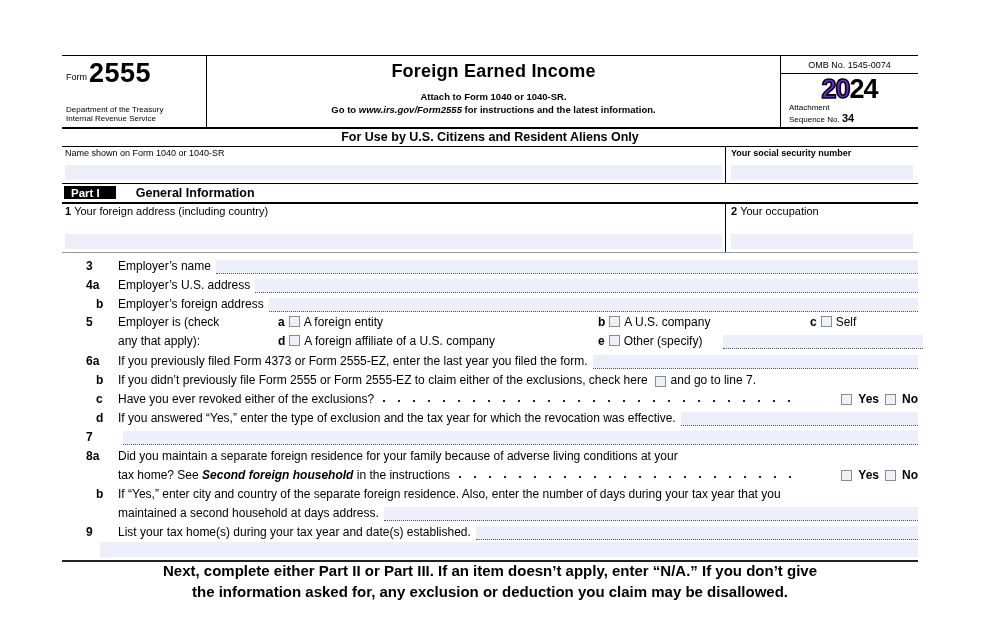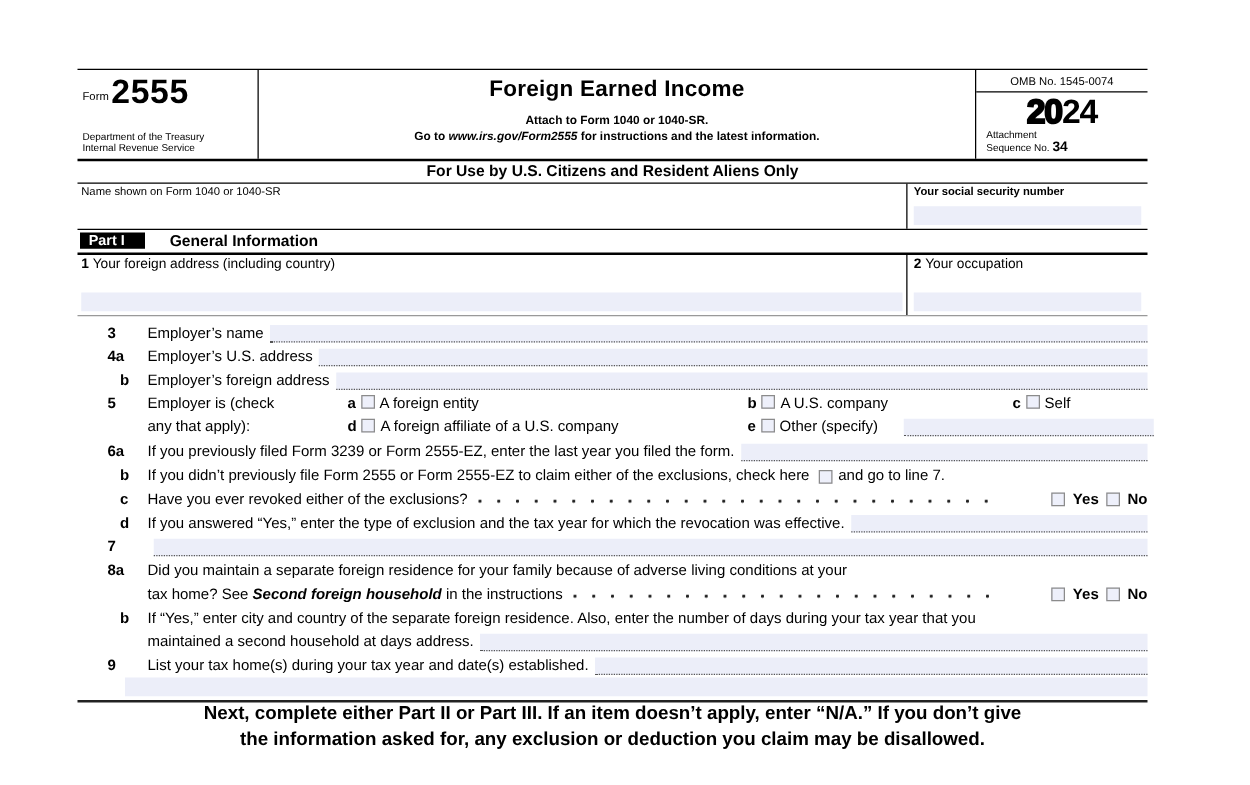--- a/index.html
+++ b/index.html
@@ -16,31 +16,31 @@
   .form-num { font-size:27px; font-weight:bold; letter-spacing:0.5px; line-height:0.9; }
   .agency { margin-top:auto; font-size:8px; line-height:1.2; padding-top:12px; }
   .hdr-center { flex:1; text-align:center; padding-top:5px; }
   .title { font-size:18px; font-weight:bold; letter-spacing:0.2px; }
   .attach { font-size:9.5px; font-weight:bold; margin-top:9px; }
   .goto { font-size:9.5px; font-weight:bold; margin-top:2px; }
   .goto .ital { font-style:italic; }
   .hdr-right { width:138px; border-left:1px solid #000; display:flex; flex-direction:column; }
   .omb { font-size:9px; text-align:center; padding:4px 0 3px; border-bottom:1px solid #000; }
   .year { font-size:27px; font-weight:bold; text-align:center; line-height:1.0; padding-top:2px; letter-spacing:-1px; }
-  .yr-o { color:#000000;text-align:right; -webkit-text-stroke:1.6px #000; }
+  .yr-o { color:#6d28d9;text-align:right; -webkit-text-stroke:1.6px #000; }
   .attach-seq { font-size:8px; line-height:1.15; padding:0 0 2px 8px; text-align:left; }
   .attach-seq b { font-size:11px; }
 
   
   .banner { border-top:2.5px solid #000; border-bottom:1px solid #000; text-align:center;
             font-weight:bold; font-size:12.5px; padding:1px 0 2px; }
 
   
   .name-row { display:flex; border-bottom:1px solid #000; height:37px; }
-  .nr-left { flex:1; padding:1px 3px 3px; display:flex; flex-direction:row; }
+  .nr-left { flex:1; padding:1px 3px 3px; display:flex; flex-direction:column; }
   .nr-right { width:193px; border-left:1px solid #000; padding:1px 5px 3px; display:flex; flex-direction:column; }
   .small-label { font-size:9px; }
   .small-label.bold { font-weight:bold; }
   .strip { margin-top:auto; height:15px; background:var(--fill); }
 
   
   .part-hdr { display:flex; align-items:center; height:20px; border-bottom:2.5px solid #000; }
   .part-badge { background:#000; color:#fff; font-weight:bold; font-size:11.5px; padding:1px 16px 0 7px; margin:1px 0 2px 2px; }
   .part-title { font-weight:bold; font-size:12.5px; margin-left:20px; }
 
@@ -167,21 +167,21 @@
 
       <div class="line">
         <span class="col" style="left:56px;">any that apply):</span>
         <span class="col" style="left:216px;"><span class="key">d</span><span class="cb"></span><span>A foreign affiliate of a U.S. company</span></span>
         <span class="col" style="left:536px;"><span class="key">e</span><span class="cb"></span><span>Other (specify)</span></span>
         <span class="field abs" style="left:656px; width:200px;"></span>
       </div>
 
       <div class="line">
         <span class="num">6a</span>
-        <span class="txt">If you previously filed Form 3239 or Form 2555-EZ, enter the last year you filed the form.</span>
+        <span class="txt">If you previously filed Form 4373 or Form 2555-EZ, enter the last year you filed the form.</span>
         <span class="field"></span>
       </div>
 
       <div class="line">
         <span class="num sub">b</span>
         <span class="txt">If you didn’t previously file Form 2555 or Form 2555-EZ to claim either of the exclusions, check here</span>
         <span class="cb" style="margin:0 5px 2px 7px;"></span>
         <span class="txt">and go to line 7.</span>
       </div>
 

